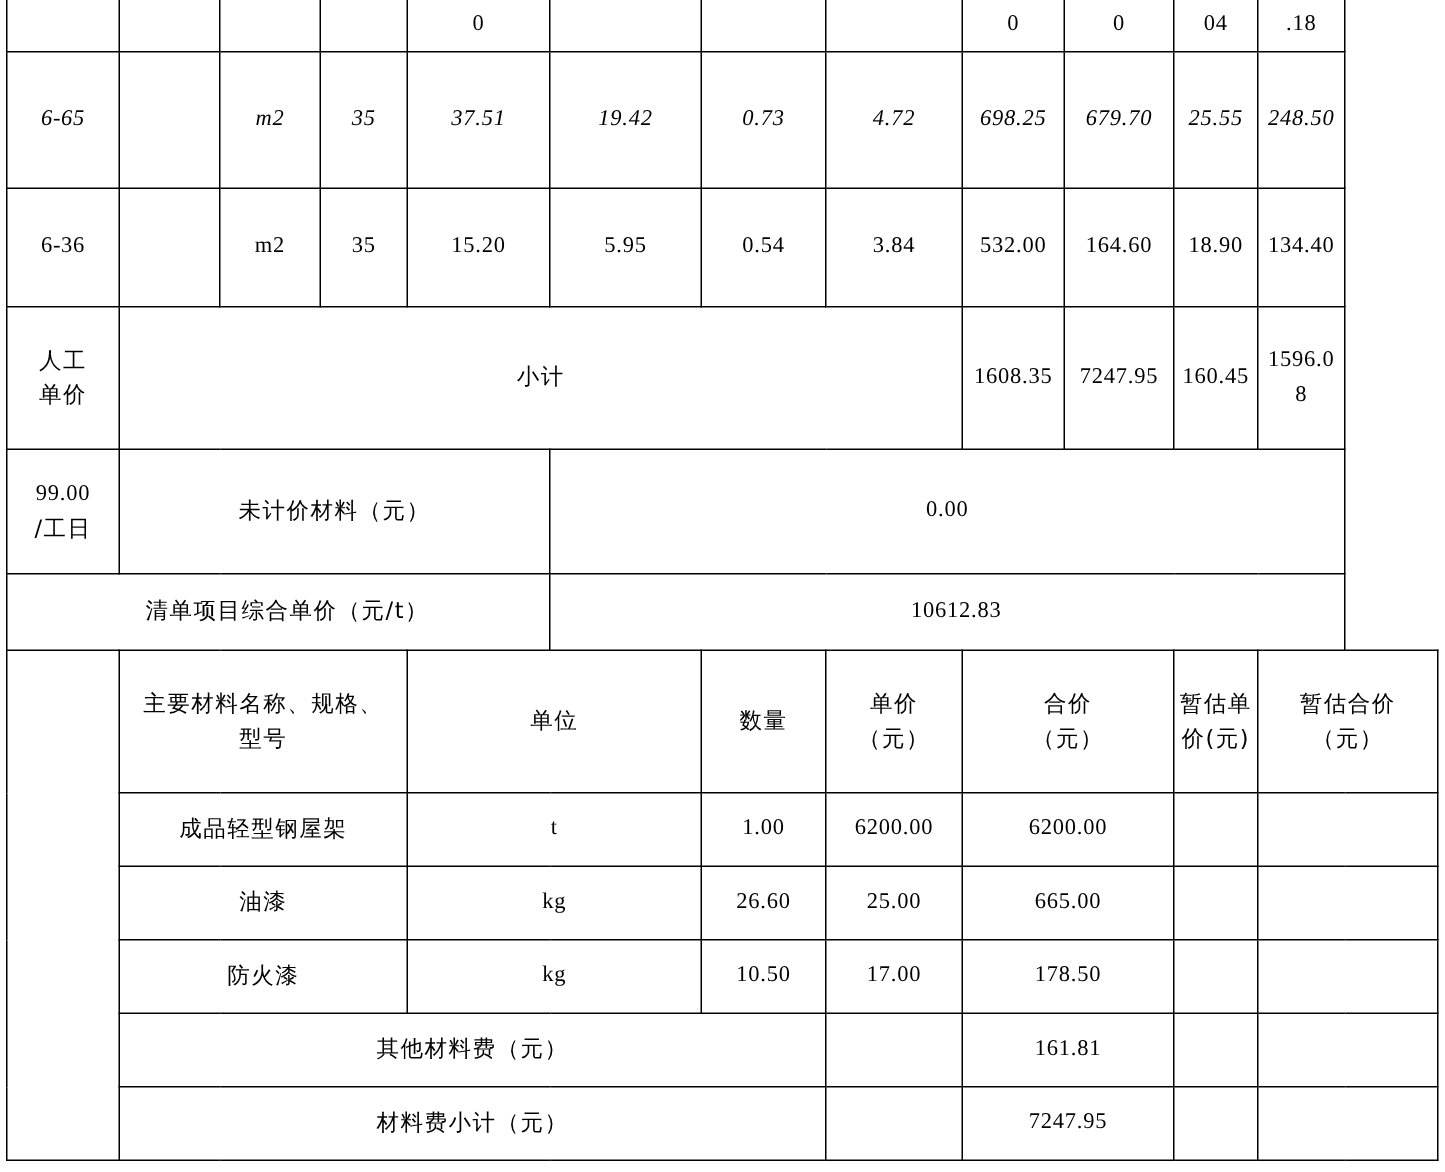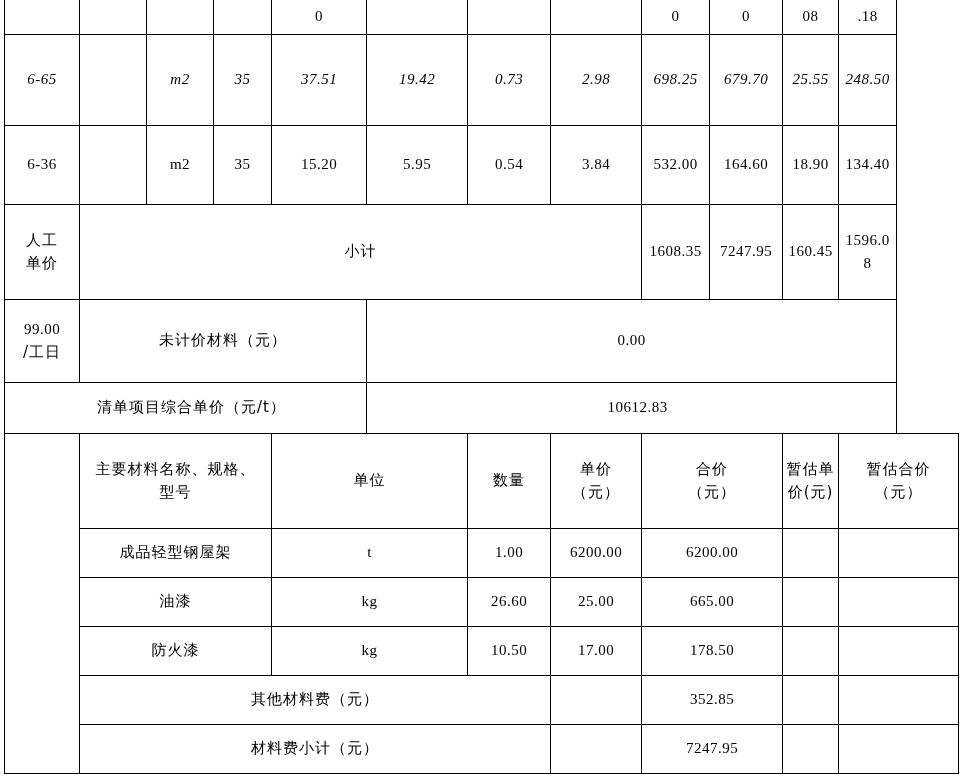--- a/index.html
+++ b/index.html
@@ -83,33 +83,33 @@
       <td class="topless tall1"></td>
       <td class="topless tall1"></td>
       <td class="topless tall1"></td>
       <td class="topless tall1"></td>
       <td class="topless tall1 num">0</td>
       <td class="topless tall1 num"></td>
       <td class="topless tall1 num"></td>
       <td class="topless tall1 num"></td>
       <td class="topless tall1 num">0</td>
       <td class="topless tall1 num">0</td>
-      <td class="topless tall1 num">08</td>
+      <td class="topless tall1 num">04</td>
       <td class="topless tall1 num">.18</td>
     </tr>
 
     <tr>
       <td class="tall2 num">6-65</td>
       <td class="tall2"></td>
       <td class="tall2 num">m2</td>
       <td class="tall2 num">35</td>
       <td class="tall2 num">37.51</td>
       <td class="tall2 num">19.42</td>
       <td class="tall2 num">0.73</td>
-      <td class="tall2 num">2.98</td>
+      <td class="tall2 num">4.72</td>
       <td class="tall2 num">698.25</td>
       <td class="tall2 num">679.70</td>
       <td class="tall2 num">25.55</td>
       <td class="tall2 num">248.50</td>
     </tr>
 
     <tr>
       <td class="tall3 num">6-36</td>
       <td class="tall3"></td>
       <td class="tall3 num">m2</td>
@@ -202,21 +202,21 @@
       <td class="tall7 num">10.50</td>
       <td class="tall7 num">17.00</td>
       <td class="tall7 num" colspan="2">178.50</td>
       <td class="tall7 num"></td>
       <td class="tall7 num" colspan="2"></td>
     </tr>
 
     <tr>
       <td class="tall7 cn" colspan="6">其他材料费（元）</td>
       <td class="tall7"></td>
-      <td class="tall7 num" colspan="2">352.85</td>
+      <td class="tall7 num" colspan="2">161.81</td>
       <td class="tall7"></td>
       <td class="tall7" colspan="2"></td>
     </tr>
 
     <tr>
       <td class="tall7 cn" colspan="6">材料费小计（元）</td>
       <td class="tall7"></td>
       <td class="tall7 num" colspan="2">7247.95</td>
       <td class="tall7"></td>
       <td class="tall7" colspan="2"></td>

